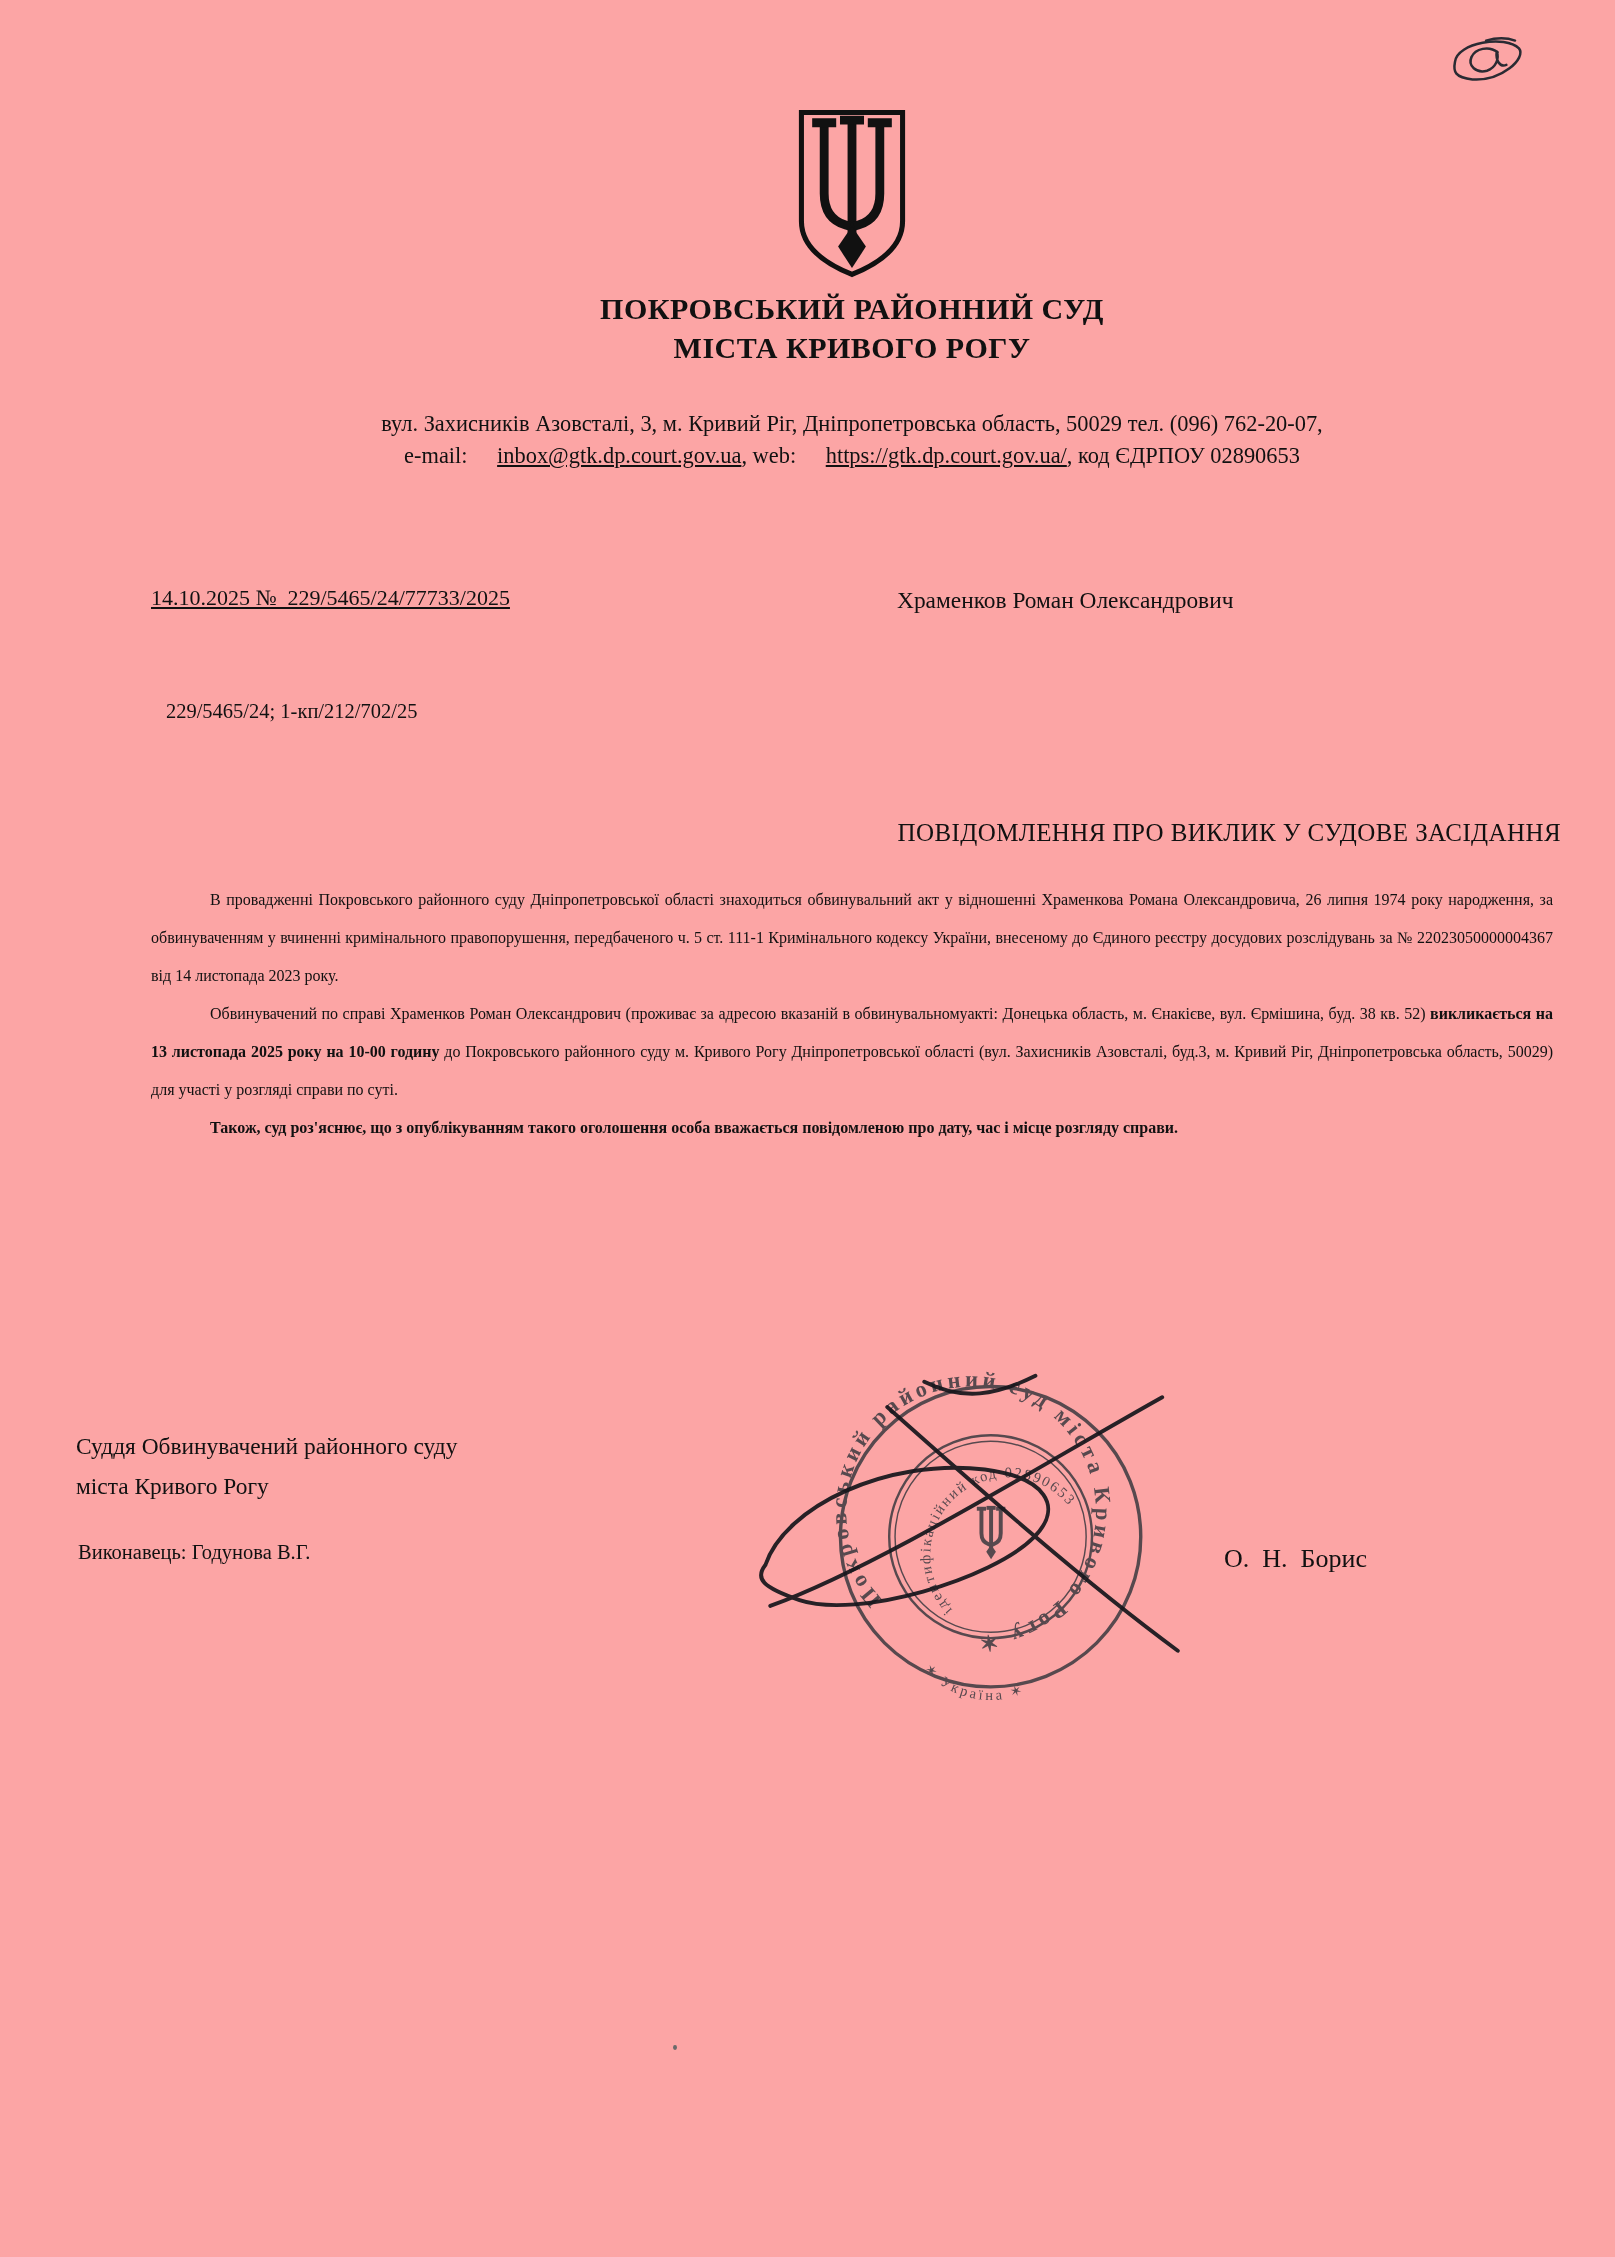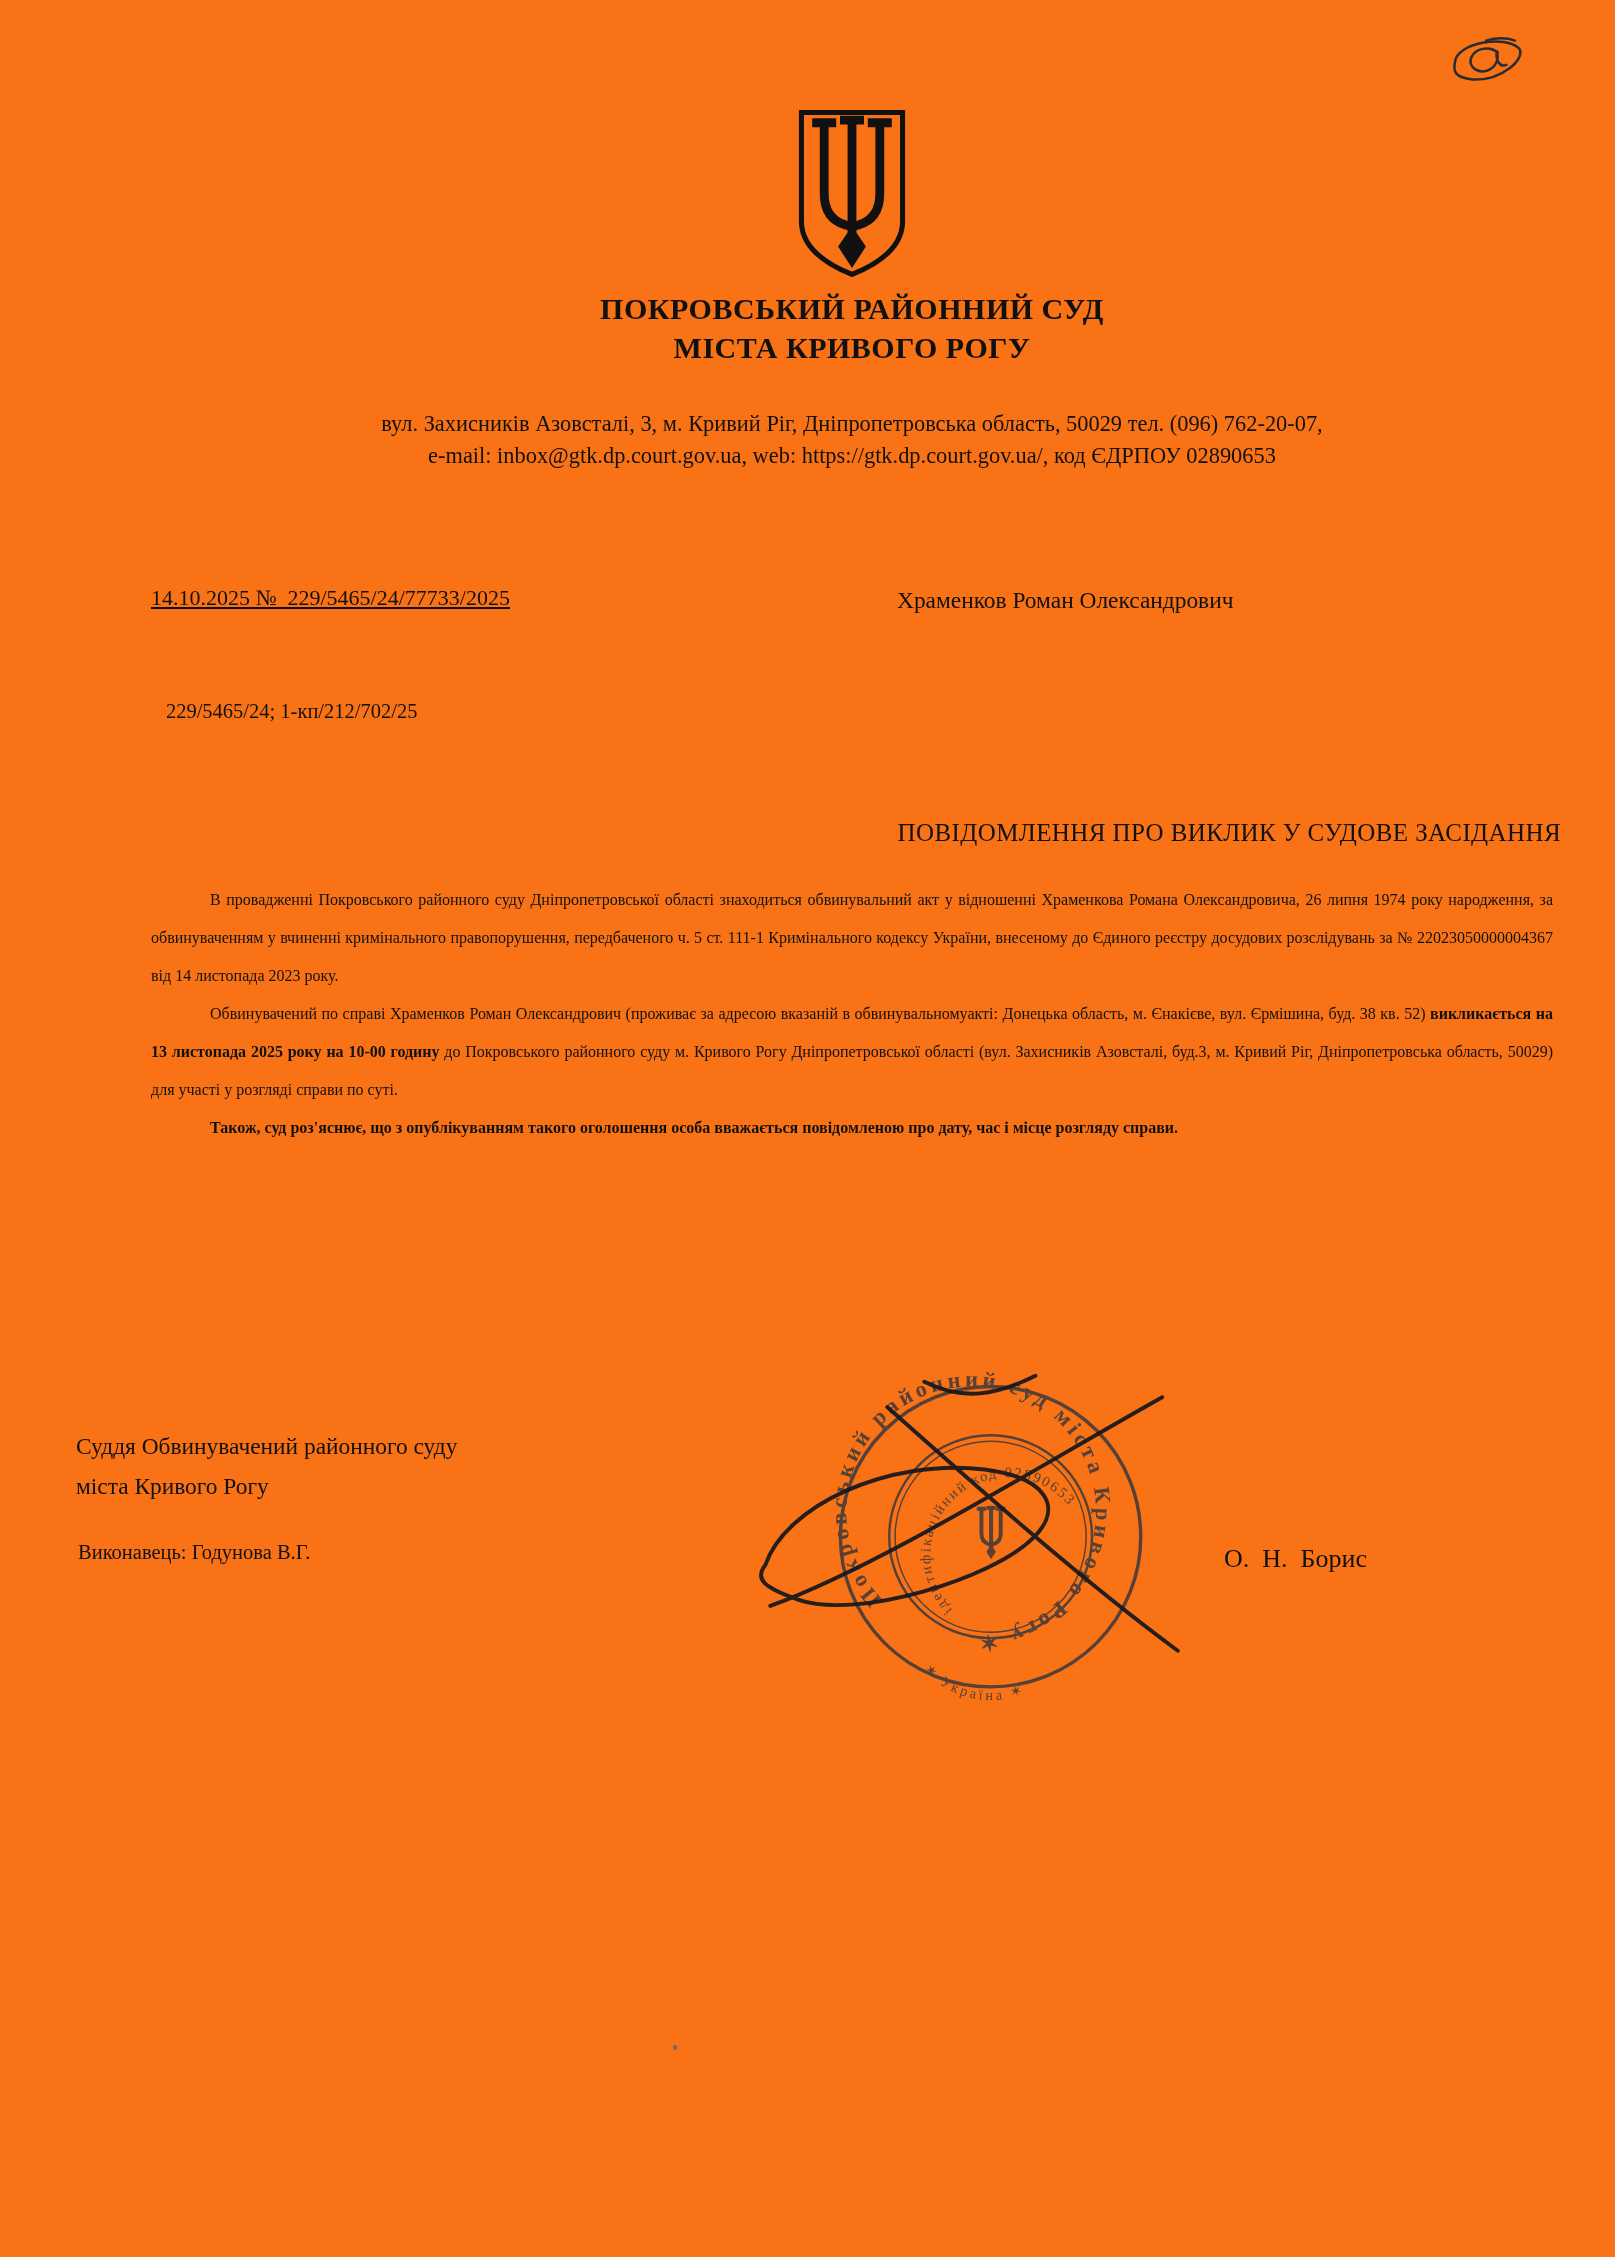--- a/index.html
+++ b/index.html
@@ -1,31 +1,31 @@
 <!DOCTYPE html>
 <html><head>
 <meta charset="utf-8">
 <style>
   html,body{margin:0;padding:0;background:#e9e9e9;}
   .page{
     position:relative;
     width:1616px;height:2258px;
-    background:#f97316;
+    background:#fca5a5;
     font-family:"Liberation Serif","DejaVu Serif",serif;
     color:#111;
     overflow:hidden;
   }
   .content{position:absolute;left:151px;top:0;width:1402px;}
   
   .emblem{position:absolute;left:50%;transform:translateX(-50%);top:105px;width:131px;height:177px;}
   .court-name{position:absolute;top:289px;left:0;width:100%;text-align:center;
     font-weight:bold;font-size:30px;line-height:39px;letter-spacing:0.5px;}
   .court-address{position:absolute;top:408px;left:0;width:100%;text-align:center;
     font-size:22.4px;line-height:32px;}
-  .court-address a{color:#111;}
+  .court-address a{color:#111;text-decoration:underline;margin-left:24px;}
   
   .ref-number{position:absolute;top:585px;left:0;font-size:22px;
     text-decoration:underline;white-space:pre-wrap;}
   .recipient{position:absolute;top:581px;left:746px;font-size:23.4px;line-height:39px;}
   .case-number{position:absolute;top:700px;left:2.9px;font-size:20.5px;white-space:pre-wrap;margin-left:12px;}
   
   .doc-title{position:absolute;top:811px;left:0;width:100%;margin:8px;text-align:right;
     font-size:25px;font-weight:normal;letter-spacing:0.4px;}
   
   .body-text{position:absolute;top:881px;left:0;width:1402px;

